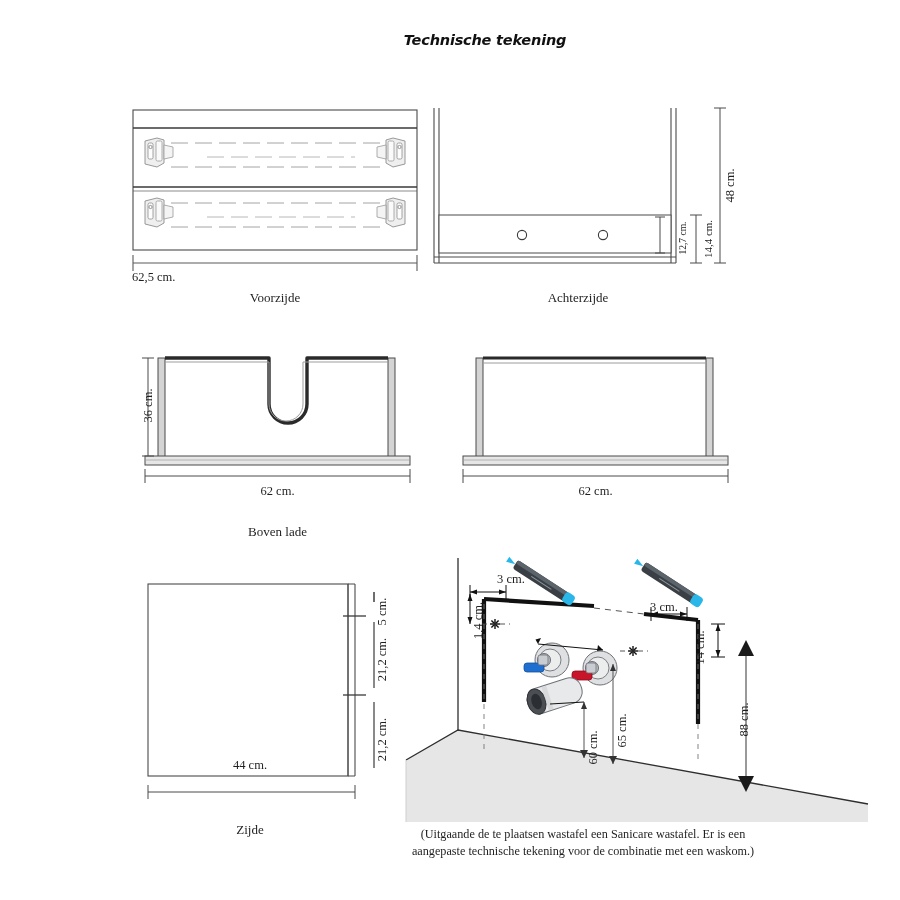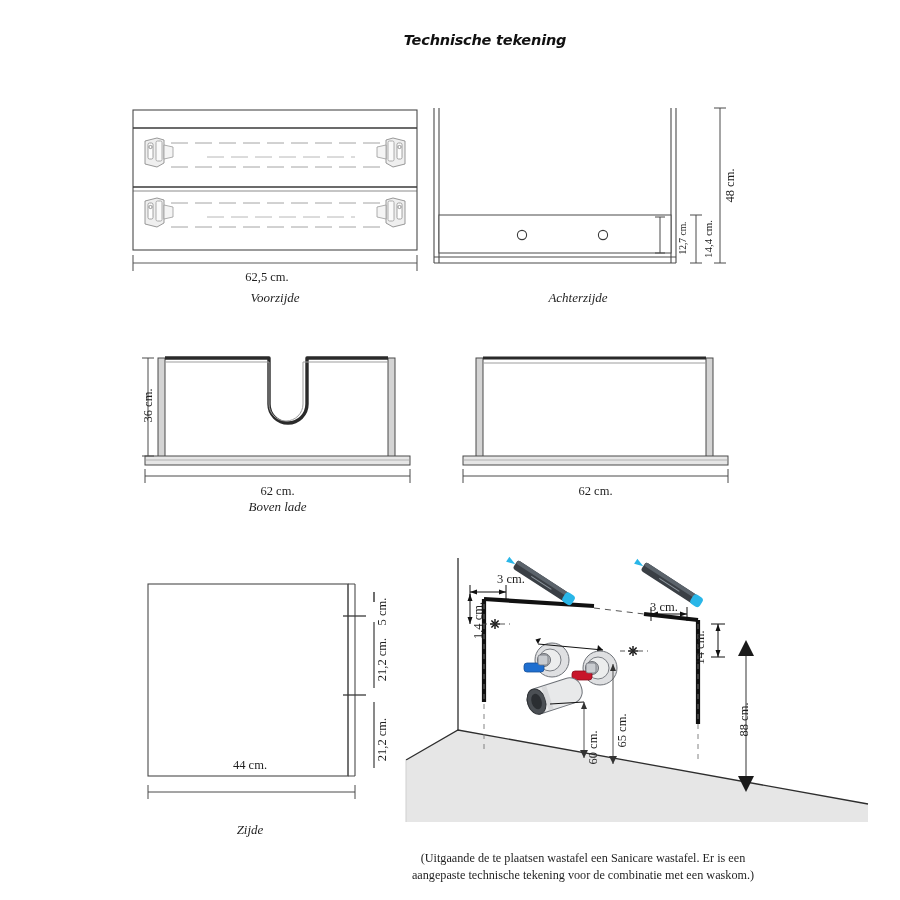--- a/index.html
+++ b/index.html
@@ -31,21 +31,20 @@
   .plate svg{display:block;overflow:visible;}
 
   
   .caption{
     position:absolute;
     text-align:center;
     font-family:"Liberation Serif", serif;
     font-size:13px;
     color:#1f1f1f;
     white-space:nowrap;
-    font-style:italic;
   }
   .dimlabel{
     position:absolute;
     font-family:"Liberation Serif", serif;
     font-size:12.5px;
     color:#1f1f1f;
     white-space:nowrap;
   }
   .vert{
     transform-origin:50% 50%;
@@ -53,21 +52,20 @@
   }
 
   .footnote{
     position:absolute;
     left:398px;top:826px;width:370px;
     text-align:center;
     font-family:"Liberation Serif", serif;
     font-size:12.2px;
     line-height:17px;
     color:#1f1f1f;
-    margin-top:24px;
   }
 </style>
 </head>
 <body>
 
 <div class="page">
 
   <div class="title-block">
     <div>Technische tekening</div>
   </div>
@@ -124,21 +122,21 @@
         <path d="M21,8 L30,10 L30,20 L21,22 Z" fill="#f4f4f4" stroke="#9a9a9a" stroke-width="0.8"></path>
       </g>
 
       <g stroke="#5a5a5a" stroke-width="1.1">
         <line x1="8" y1="158" x2="292" y2="158"></line>
         <line x1="8" y1="150" x2="8" y2="166"></line>
         <line x1="292" y1="150" x2="292" y2="166"></line>
       </g>
     </svg>
   </div>
-  <div class="dimlabel" style="left:117px;top:270px;width:300px;text-align:center;">62,5 cm.</div>
+  <div class="dimlabel" style="left:132px;top:270px;width:300px;">62,5 cm.</div>
   <div class="caption" style="left:125px;top:290px;width:300px;">Voorzijde</div>
 
   <div class="plate" style="left:428px;top:105px;">
     <svg width="300" height="180" viewBox="0 0 300 180">
 
       <line x1="6" y1="3" x2="6" y2="158" stroke="#4a4a4a" stroke-width="1.1"></line>
       <line x1="11" y1="3" x2="11" y2="158" stroke="#4a4a4a" stroke-width="1.1"></line>
 
       <line x1="243" y1="3" x2="243" y2="158" stroke="#4a4a4a" stroke-width="1.1"></line>
       <line x1="248" y1="3" x2="248" y2="158" stroke="#4a4a4a" stroke-width="1.1"></line>
@@ -196,21 +194,21 @@
 
       <g stroke="#4a4a4a" stroke-width="1.0">
         <line x1="5" y1="124" x2="270" y2="124"></line>
         <line x1="5" y1="117" x2="5" y2="131"></line>
         <line x1="270" y1="117" x2="270" y2="131"></line>
       </g>
     </svg>
   </div>
   <div class="dimlabel vert" style="left:118px;top:398px;width:60px;text-align:center;">36 cm.</div>
   <div class="dimlabel" style="left:145px;top:484px;width:265px;text-align:center;">62 cm.</div>
-  <div class="caption" style="left:145px;top:499px;width:265px;">Boven lade</div>
+  <div class="caption" style="left:145px;top:524px;width:265px;">Boven lade</div>
 
   <div class="plate" style="left:458px;top:352px;">
     <svg width="290" height="130" viewBox="0 0 290 130">
       <rect x="18" y="6" width="7" height="100" fill="#d4d4d4" stroke="#4a4a4a" stroke-width="1.0"></rect>
       <rect x="248" y="6" width="7" height="100" fill="#d4d4d4" stroke="#4a4a4a" stroke-width="1.0"></rect>
 
       <line x1="25" y1="6" x2="248" y2="6" stroke="#2a2a2a" stroke-width="3.0"></line>
       <line x1="25" y1="11" x2="248" y2="11" stroke="#9d9d9d" stroke-width="1.0"></line>
 
       <rect x="5" y="104" width="265" height="9" fill="#e6e6e6" stroke="#4a4a4a" stroke-width="1.0"></rect>

